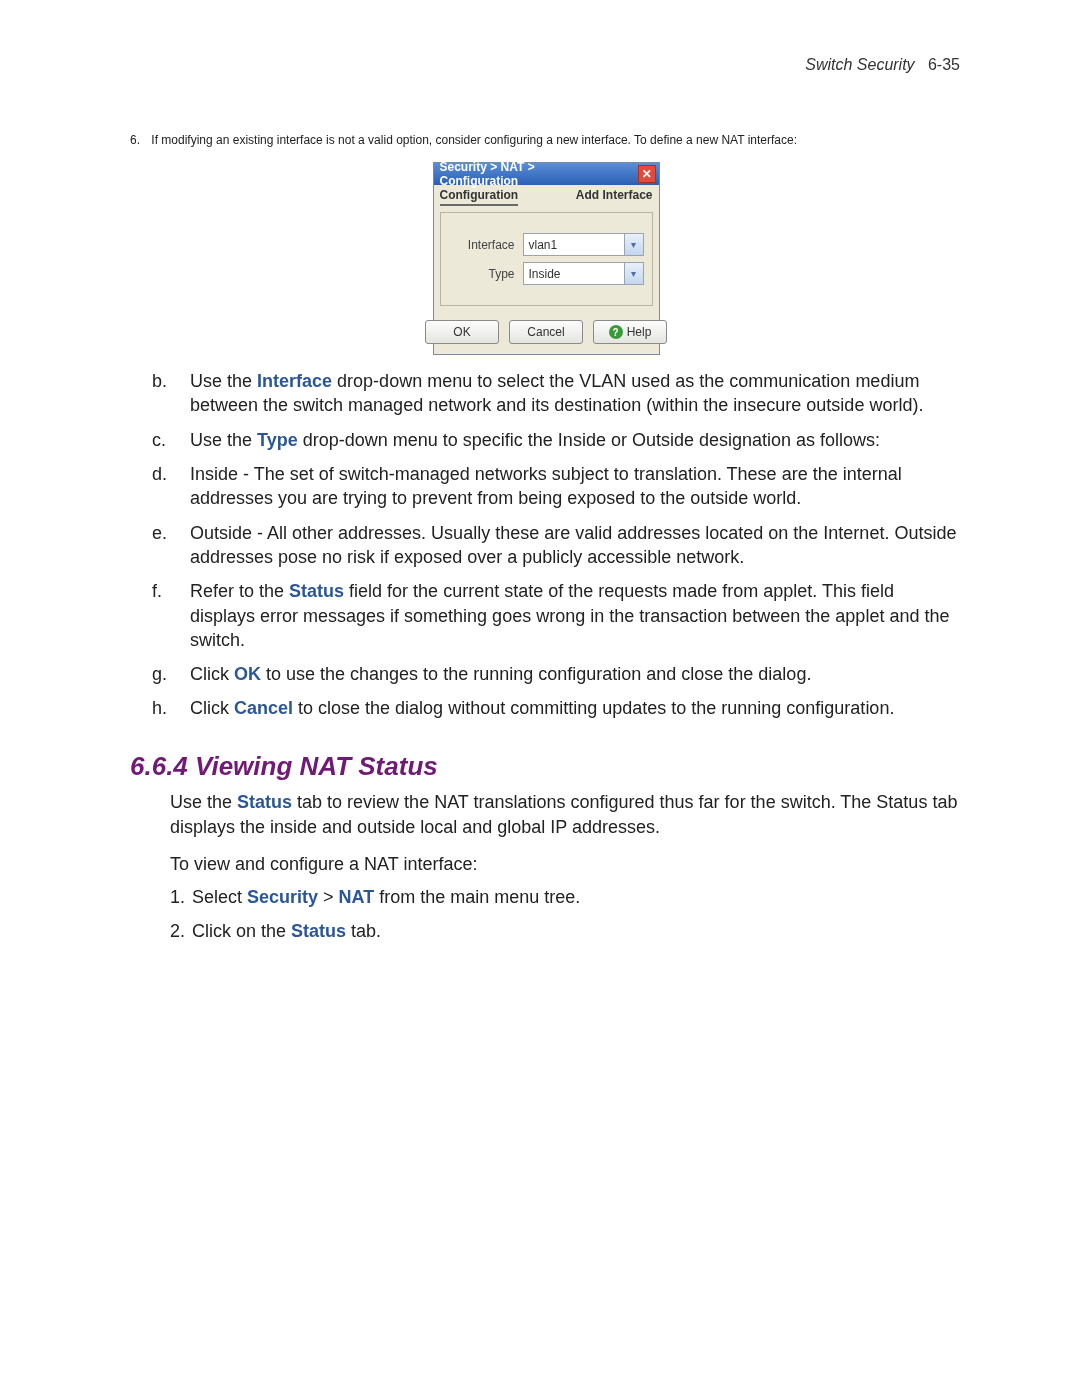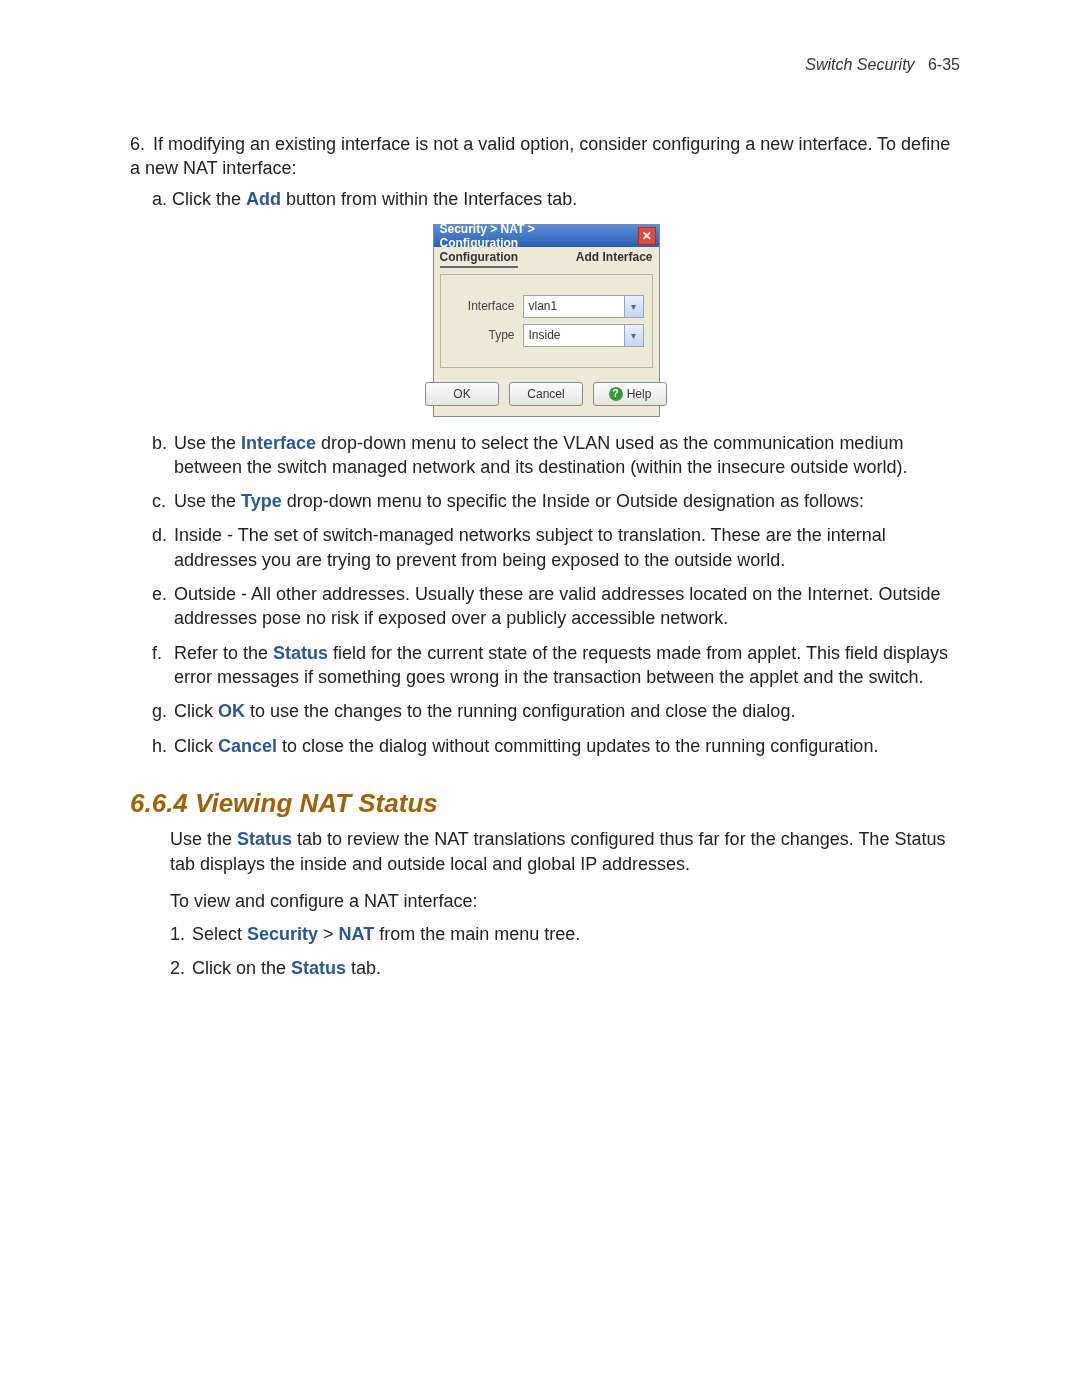--- a/index.html
+++ b/index.html
@@ -20,21 +20,21 @@
   }
   .header-line {
     text-align: right;
     font-size: 16px;
     margin-top: 0;
     color: #333;
   }
   .header-line .italic { font-style: italic; }
   .step6 {
     margin-top: 58px;
-    font-size: 18px;
+    font-size: 12px;
     line-height: 1.35;
   }
   .step6 .num { display:inline-block; width: 18px; }
   .sub-a {
     margin-left: 22px;
     margin-top: 8px;
     font-size: 18px;
   }
   .bold-blue { font-weight: bold; color: #2b5797; }
 
@@ -150,28 +150,28 @@
   }
   .sublist .item {
     margin: 10px 0;
     line-height: 1.35;
     display: flex;
   }
   .sublist .item .letter {
     width: 22px;
     flex-shrink: 0;
   }
-  .sublist .item .txt { flex: 1; }
+  .sublist .item .txt { flex: 1; margin-left: 16px; }
 
   h2.section {
     font-style: italic;
     font-weight: bold;
     font-size: 26px;
     margin: 30px 0 8px 0;
-    color: #a16207;
+    color: #701a75;
   }
   .section-body {
     margin-left: 40px;
     font-size: 18px;
     line-height: 1.4;
   }
   .numlist .nitem {
     margin: 8px 0;
     display: flex;
   }
@@ -187,24 +187,20 @@
   <div class="header-line">
     <span class="italic">Switch Security</span>
     <span>&nbsp;&nbsp;</span><span>6-35</span>
   </div>
 
   <div class="step6">
     <span class="num">6.</span>
     <span>If modifying an existing interface is not a valid option, consider configuring a new interface. To define a new NAT interface:</span>
   </div>
 
-  <div class="sub-a">
-    <span>a.</span>
-    <span>Click the </span><span class="bold-blue">Add</span><span> button from within the Interfaces tab.</span>
-  </div>
 
   <div class="dialog-wrap">
     <div class="dialog">
       <div class="titlebar">
         <span>Security &gt; NAT &gt; Configuration</span>
         <div class="close">✕</div>
       </div>
       <div class="tabrow">
         <span class="left">Configuration</span>
         <span>Add Interface</span>
@@ -286,21 +282,21 @@
         <span>Click </span><span class="bold-blue">Cancel</span><span> to close the dialog without committing updates to the running configuration.</span>
       </div>
     </div>
 
   </div>
 
   <h2 class="section">6.6.4  Viewing NAT Status</h2>
 
   <div class="section-body">
     <p style="margin:4px 0 12px 0;">
-      <span>Use the </span><span class="bold-blue">Status</span><span> tab to review the NAT translations configured thus far for the changes. The Status tab displays the inside and outside local and global IP addresses.</span>
+      <span>Use the </span><span class="bold-blue">Status</span><span> tab to review the NAT translations configured thus far for the switch. The Status tab displays the inside and outside local and global IP addresses.</span>
     </p>
     <p style="margin:6px 0 8px 0;">To view and configure a NAT interface:</p>
 
     <div class="numlist">
       <div class="nitem">
         <div class="n">1.</div>
         <div class="nt">
           <span>Select </span><span class="bold-blue">Security</span><span class="gt"> &gt; </span><span class="bold-blue">NAT</span><span> from the main menu tree.</span>
         </div>
       </div>

